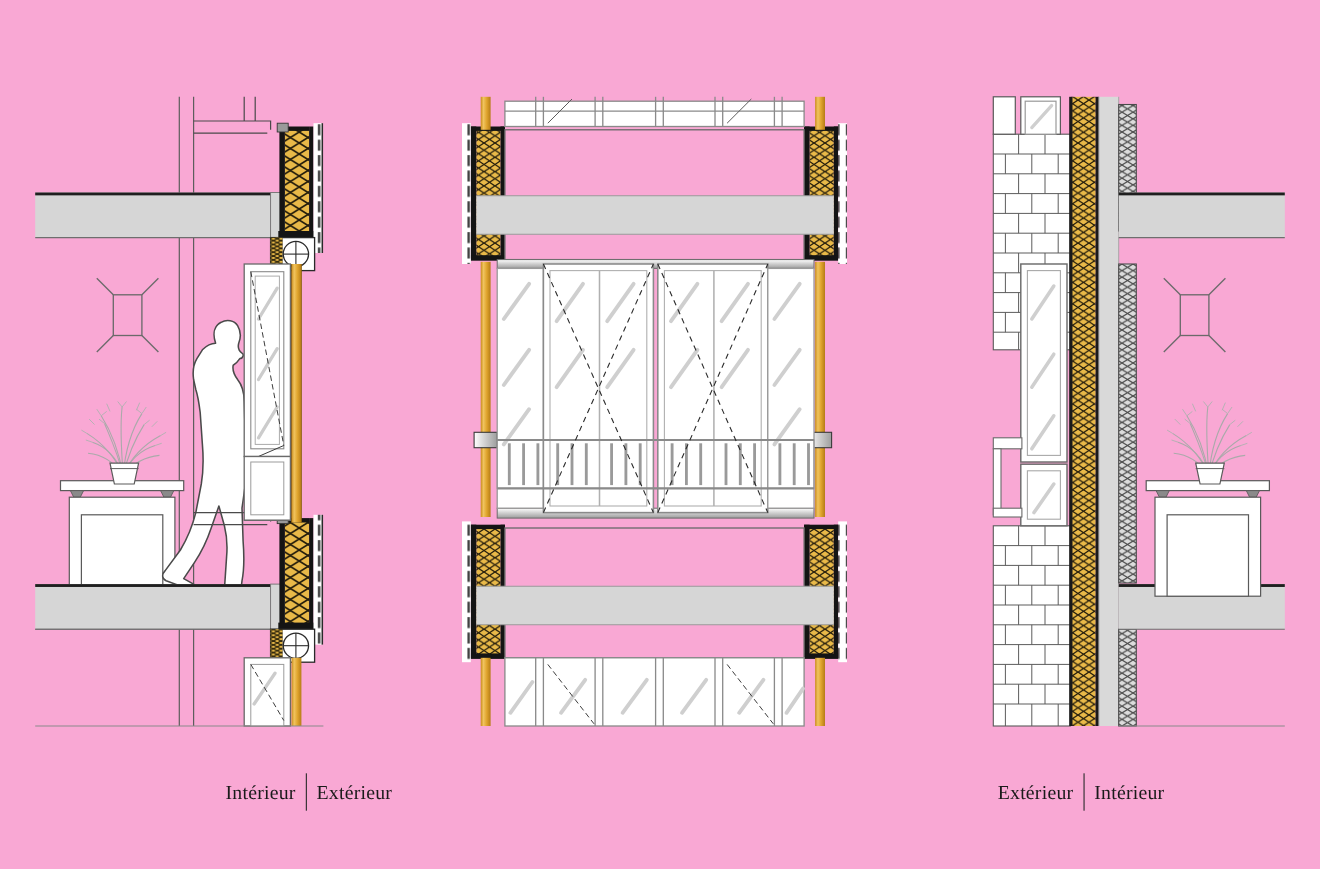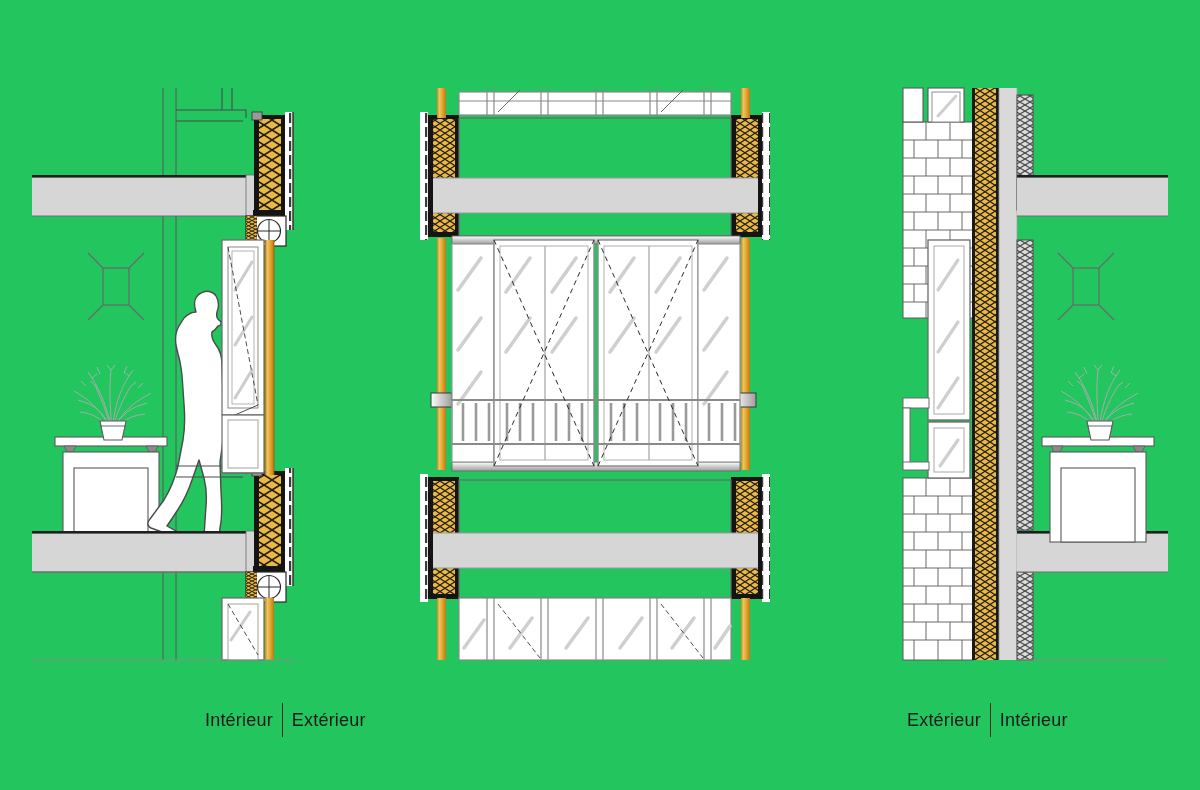--- a/index.html
+++ b/index.html
@@ -1,18 +1,18 @@
 <!DOCTYPE html>
 <html><head>
 <meta charset="utf-8">
 <style>
   html,body{margin:0;padding:0;background:#ffffff;}
   body{width:1200px;height:790px;overflow:hidden;
        font-family:"Liberation Sans","DejaVu Sans",sans-serif;}
-  #sheet{position:relative;width:1200px;height:790px;background:#22c55e;}
+  #sheet{position:relative;width:1200px;height:790px;background:#f9a8d4;font-family:Liberation Serif, serif;}
   svg{display:block;}
   .capwrap{position:absolute;display:flex;align-items:center;
            font-size:18px;color:#1a1a1a;letter-spacing:.2px;white-space:nowrap;}
   .capwrap span{padding:0 9px;}
   .capdiv{width:1px;height:34px;background:#2a2a2a;}
   #cap-left{left:196px;top:703px;}
   #cap-right{left:898px;top:703px;}
 </style>
 </head>
 <body>

